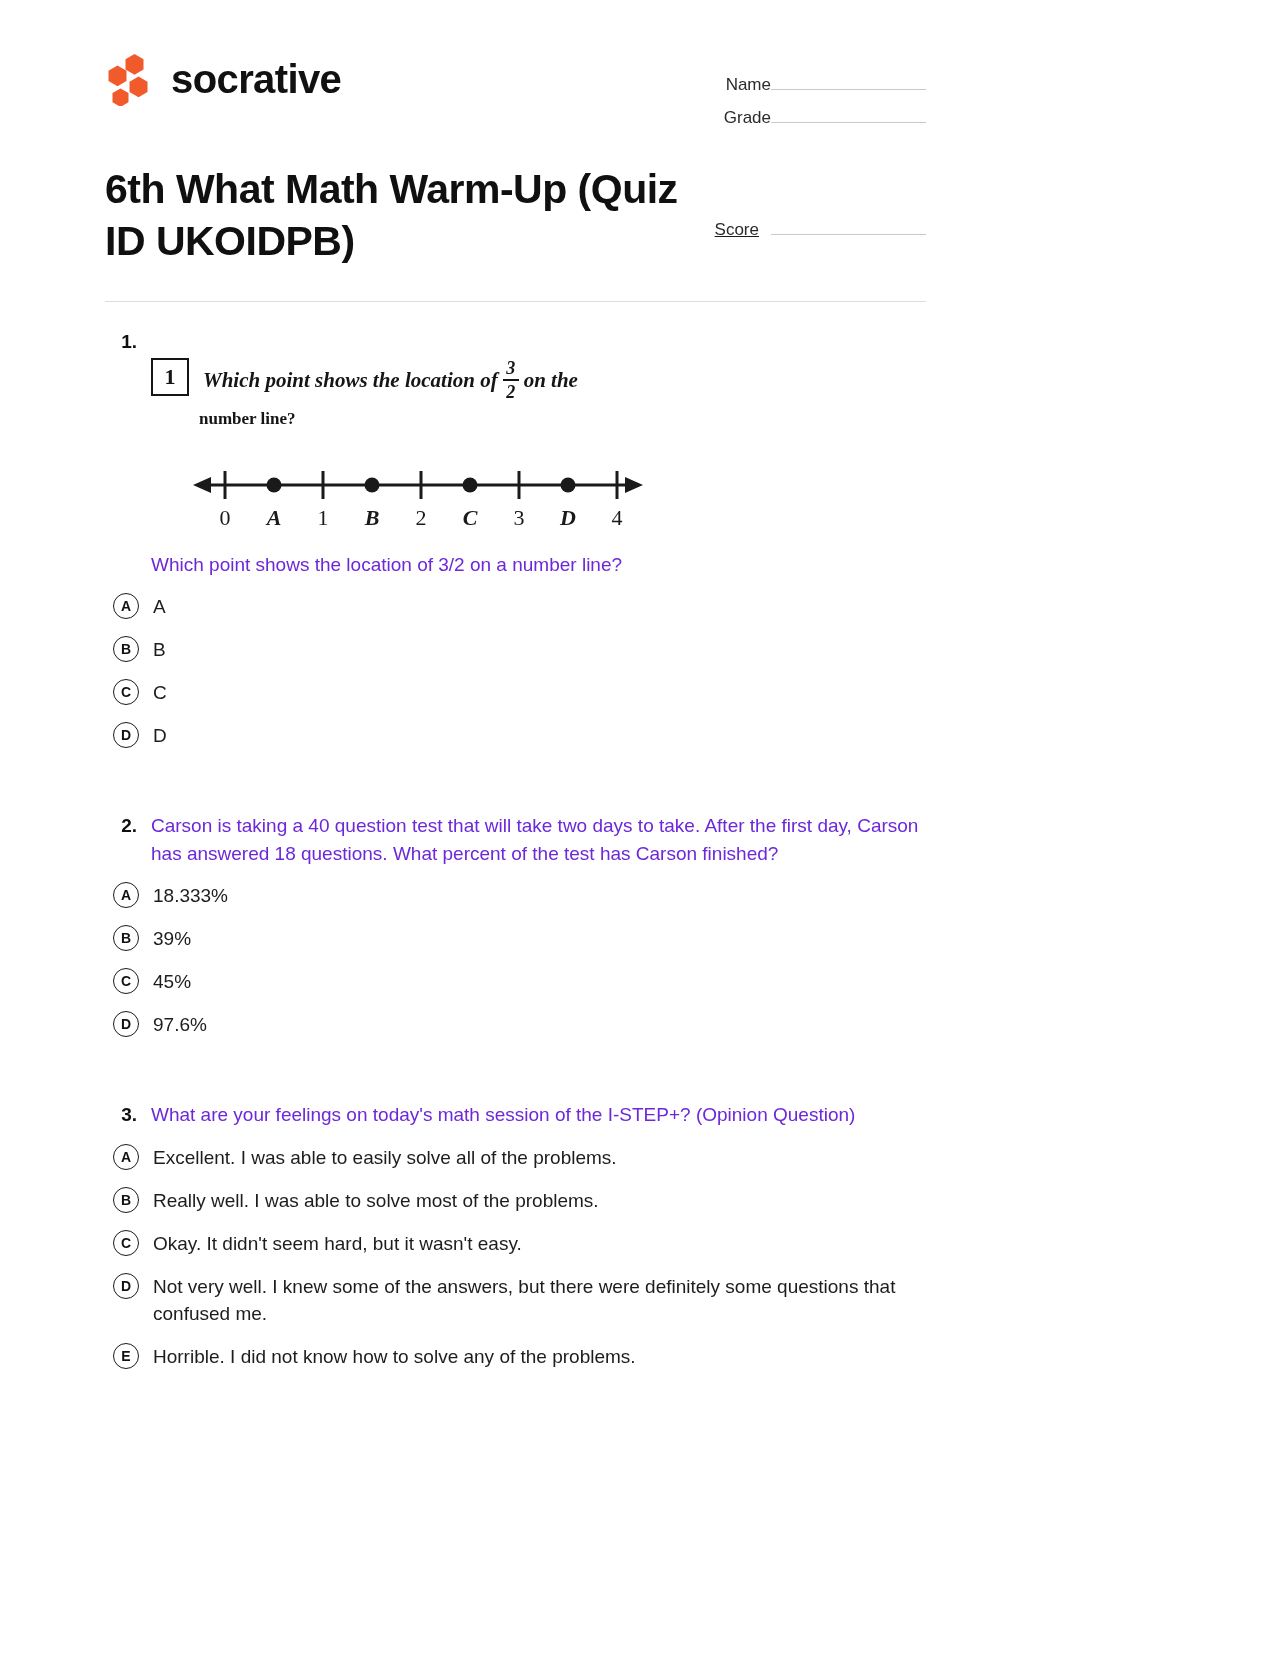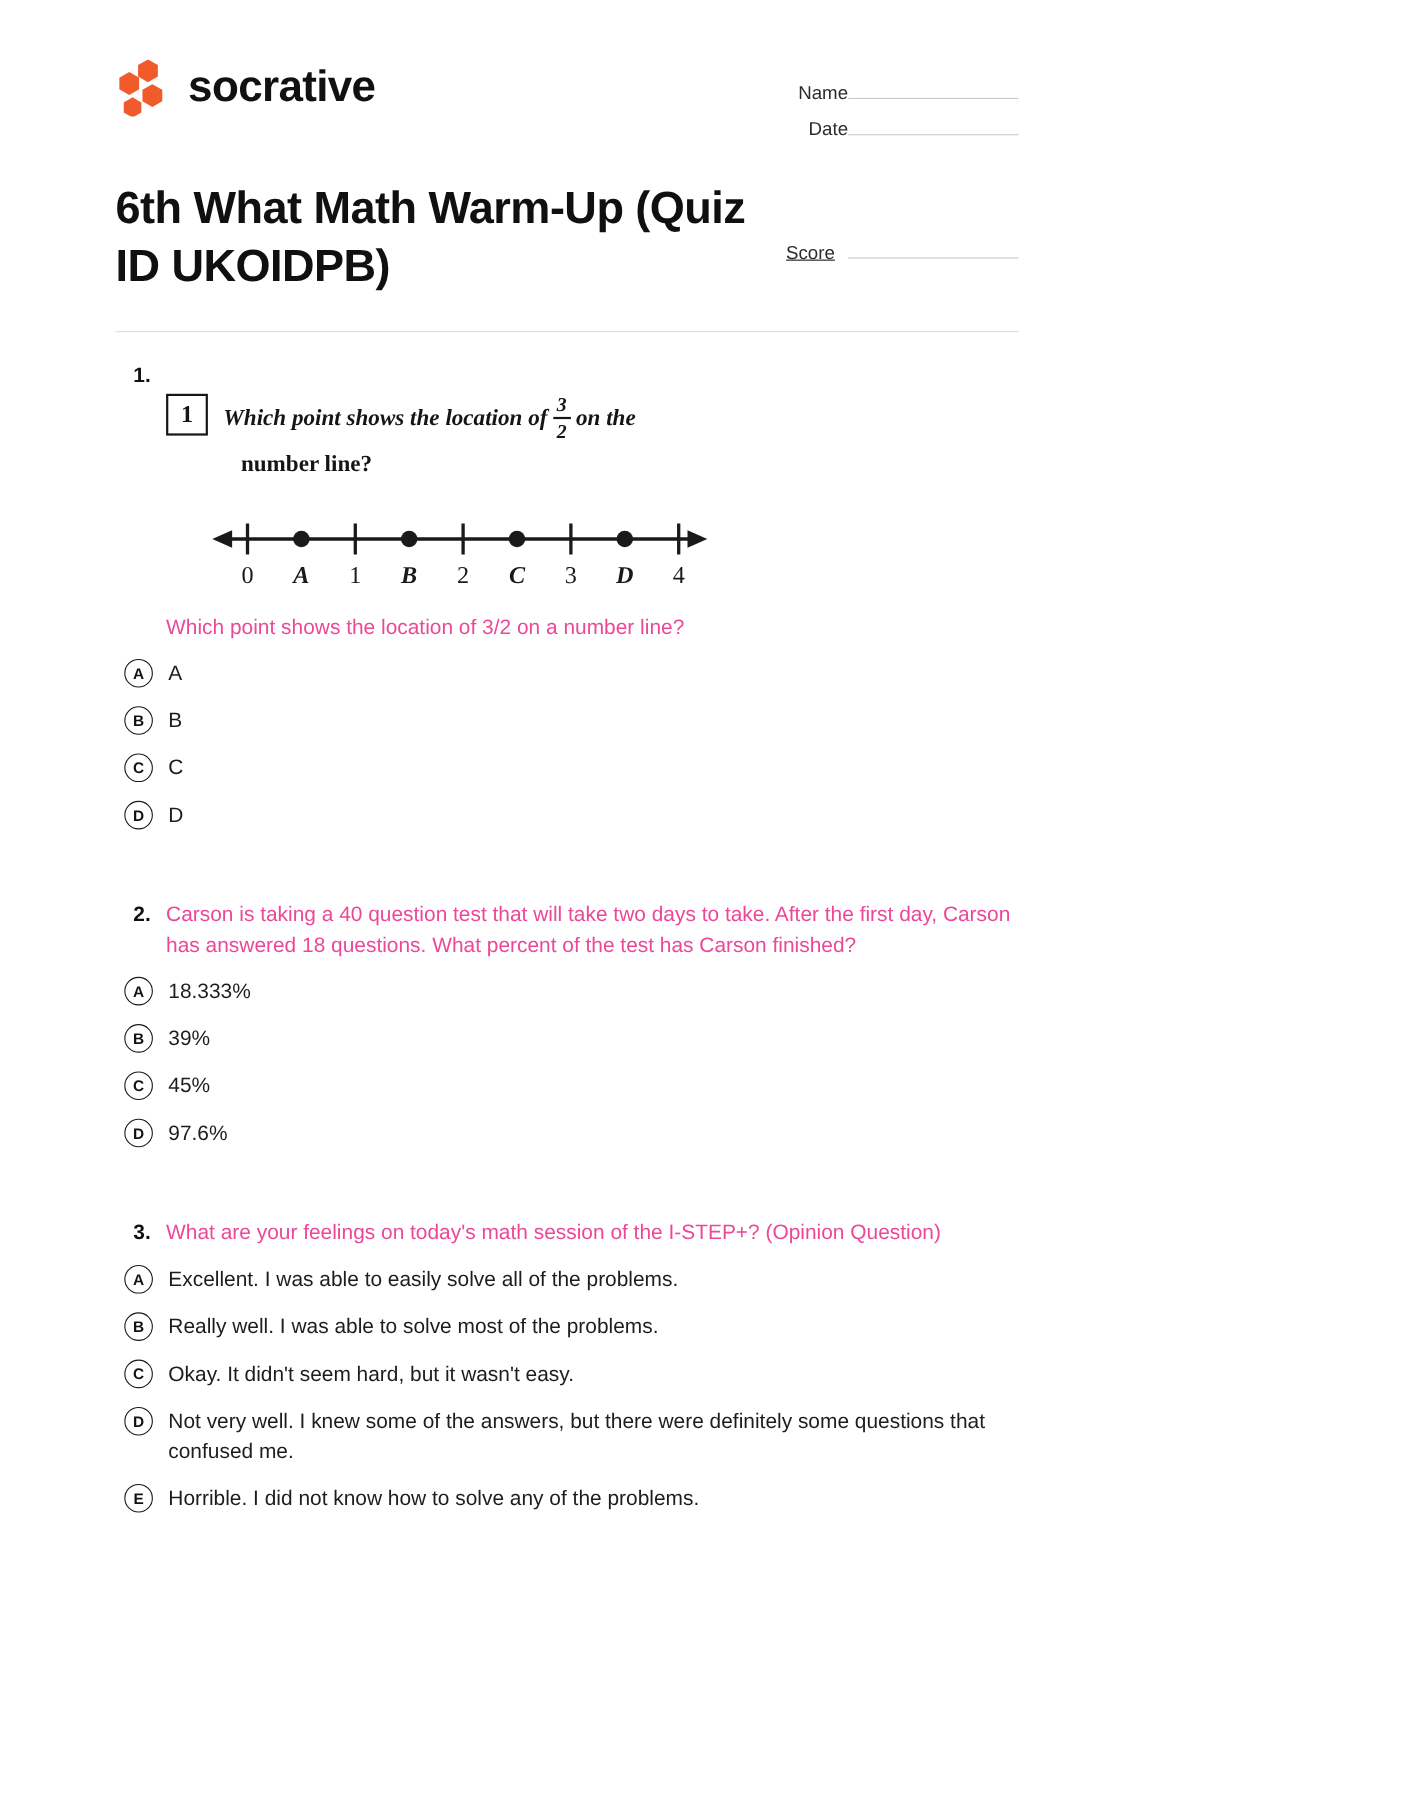--- a/index.html
+++ b/index.html
@@ -117,21 +117,21 @@
     padding-right: 14px;
     box-sizing: border-box;
     font-size: 19px;
     font-weight: 700;
     color: #101010;
     line-height: 1.45;
   }
   .q-text {
     font-size: 19px;
     line-height: 1.45;
-    color: #ec4899;
+    color: #6d28d9;
     max-width: 865px;
   }
 
   
   .stimulus {
     margin-left: 46px;
     margin-top: 2px;
     width: 560px;
   }
   .stim-line {
@@ -166,24 +166,24 @@
     margin: 0 5px;
     position: relative;
     top: -2px;
   }
   .frac .num { font-size: 18px; }
   .frac .bar { width: 16px; border-top: 2px solid #151515; margin: 2px 0; }
   .frac .den { font-size: 18px; }
   .stim-cont {
     font-family: "Liberation Serif", serif;
     font-weight: 700;
-    font-size: 21px;
+    font-size: 17px;
     color: #151515;
     margin-top: 6px;
-    margin-left: 68px;
+    margin-left: 48px;
   }
   .numline-wrap {
     margin-top: 26px;
     margin-left: 38px;
   }
 
   
   .options { margin-top: 6px; }
   .option {
     display: flex;
@@ -236,21 +236,21 @@
       </span>
       <span class="logo-word">socrative</span>
     </div>
 
     <div class="meta-fields">
       <div class="meta-row">
         <span class="meta-label">Name</span>
         <span class="meta-rule"></span>
       </div>
       <div class="meta-row">
-        <span class="meta-label">Date</span>
+        <span class="meta-label">Grade</span>
         <span class="meta-rule"></span>
       </div>
     </div>
   </div>
 
   <div class="title-block">
     <h1 class="doc-title">6th What Math Warm-Up (Quiz ID UKOIDPB)</h1>
     <div class="score-row">
       <span class="meta-label">Score</span>
       <span class="meta-rule"></span>

